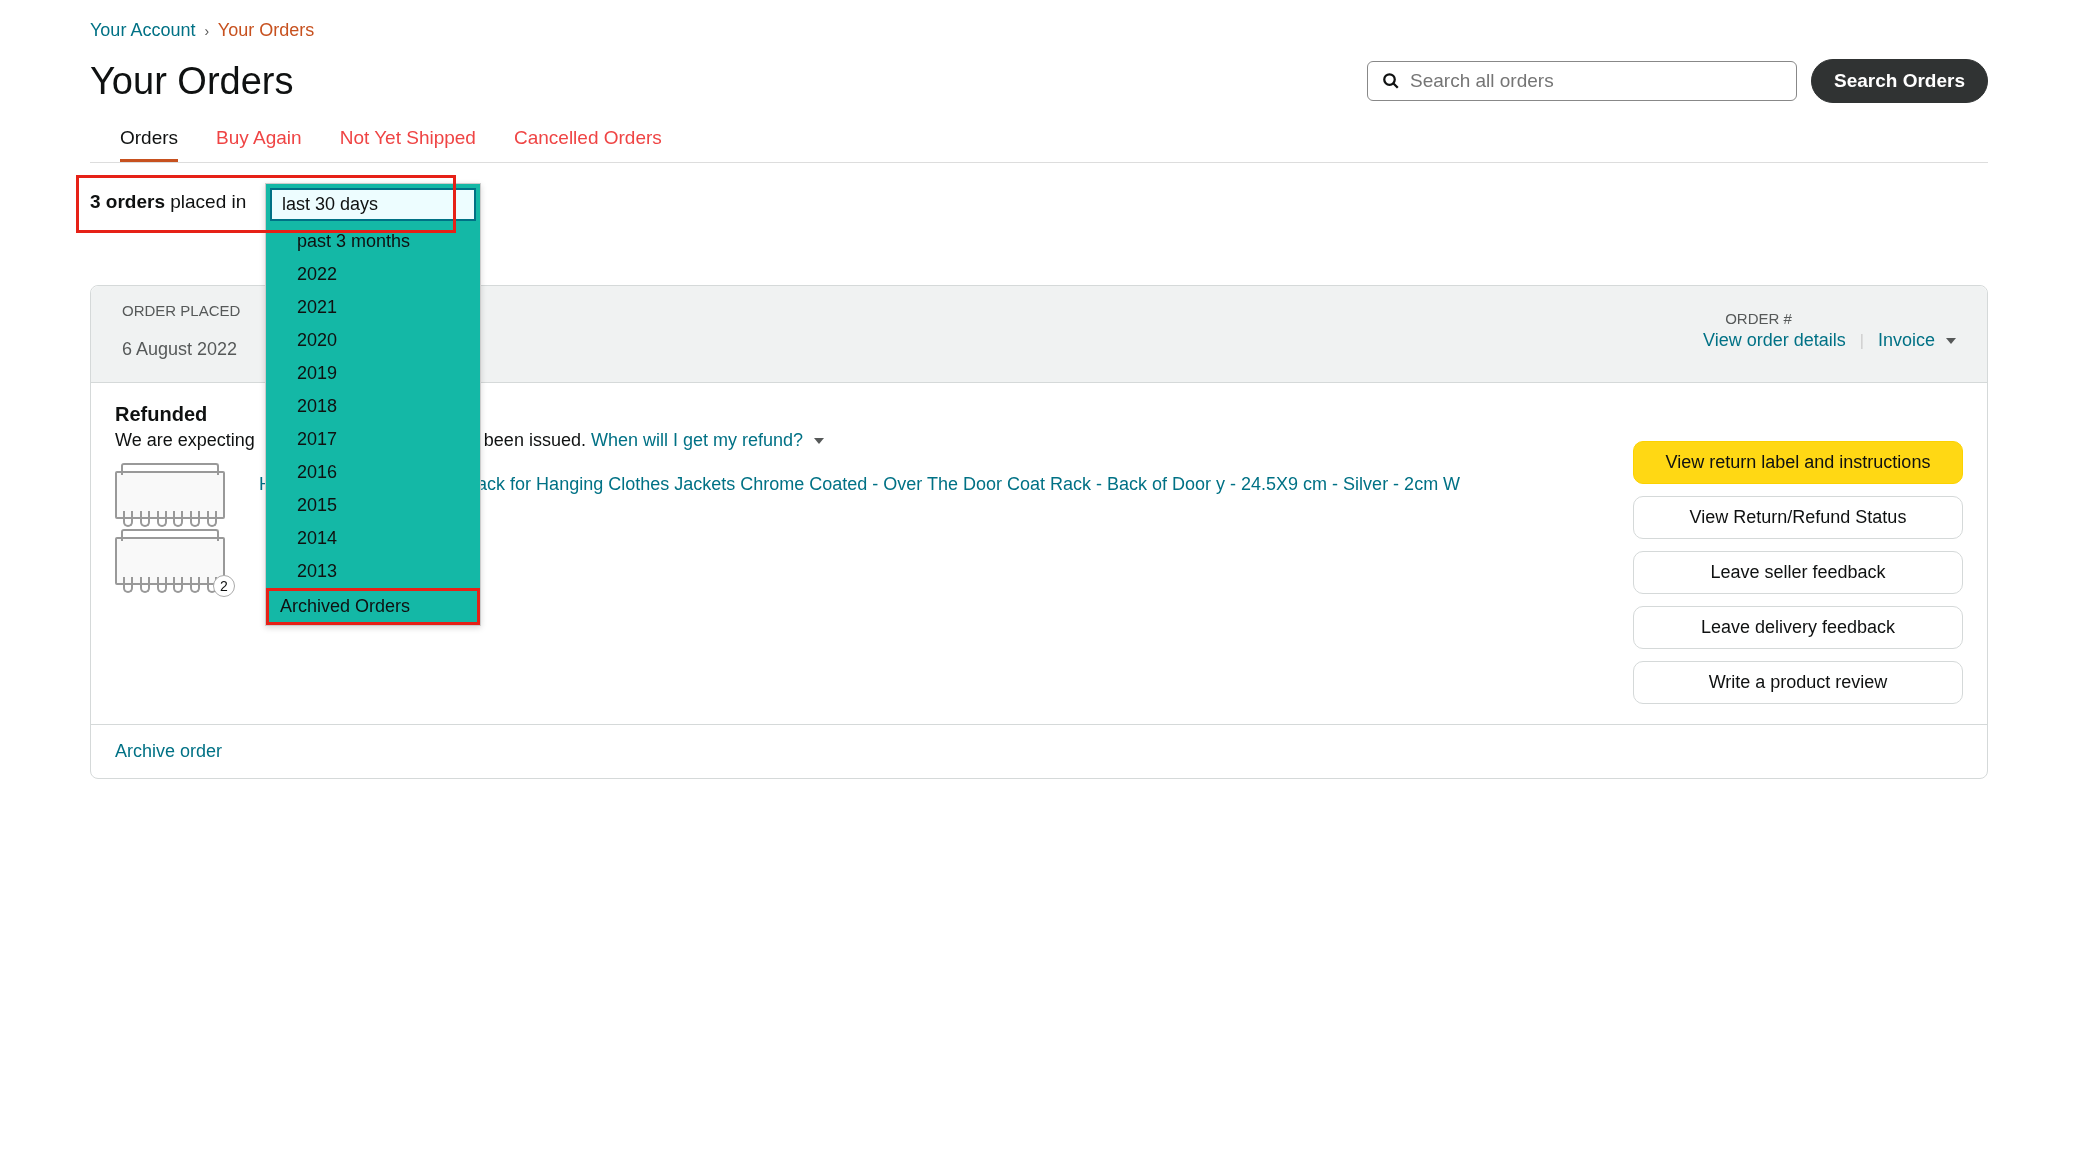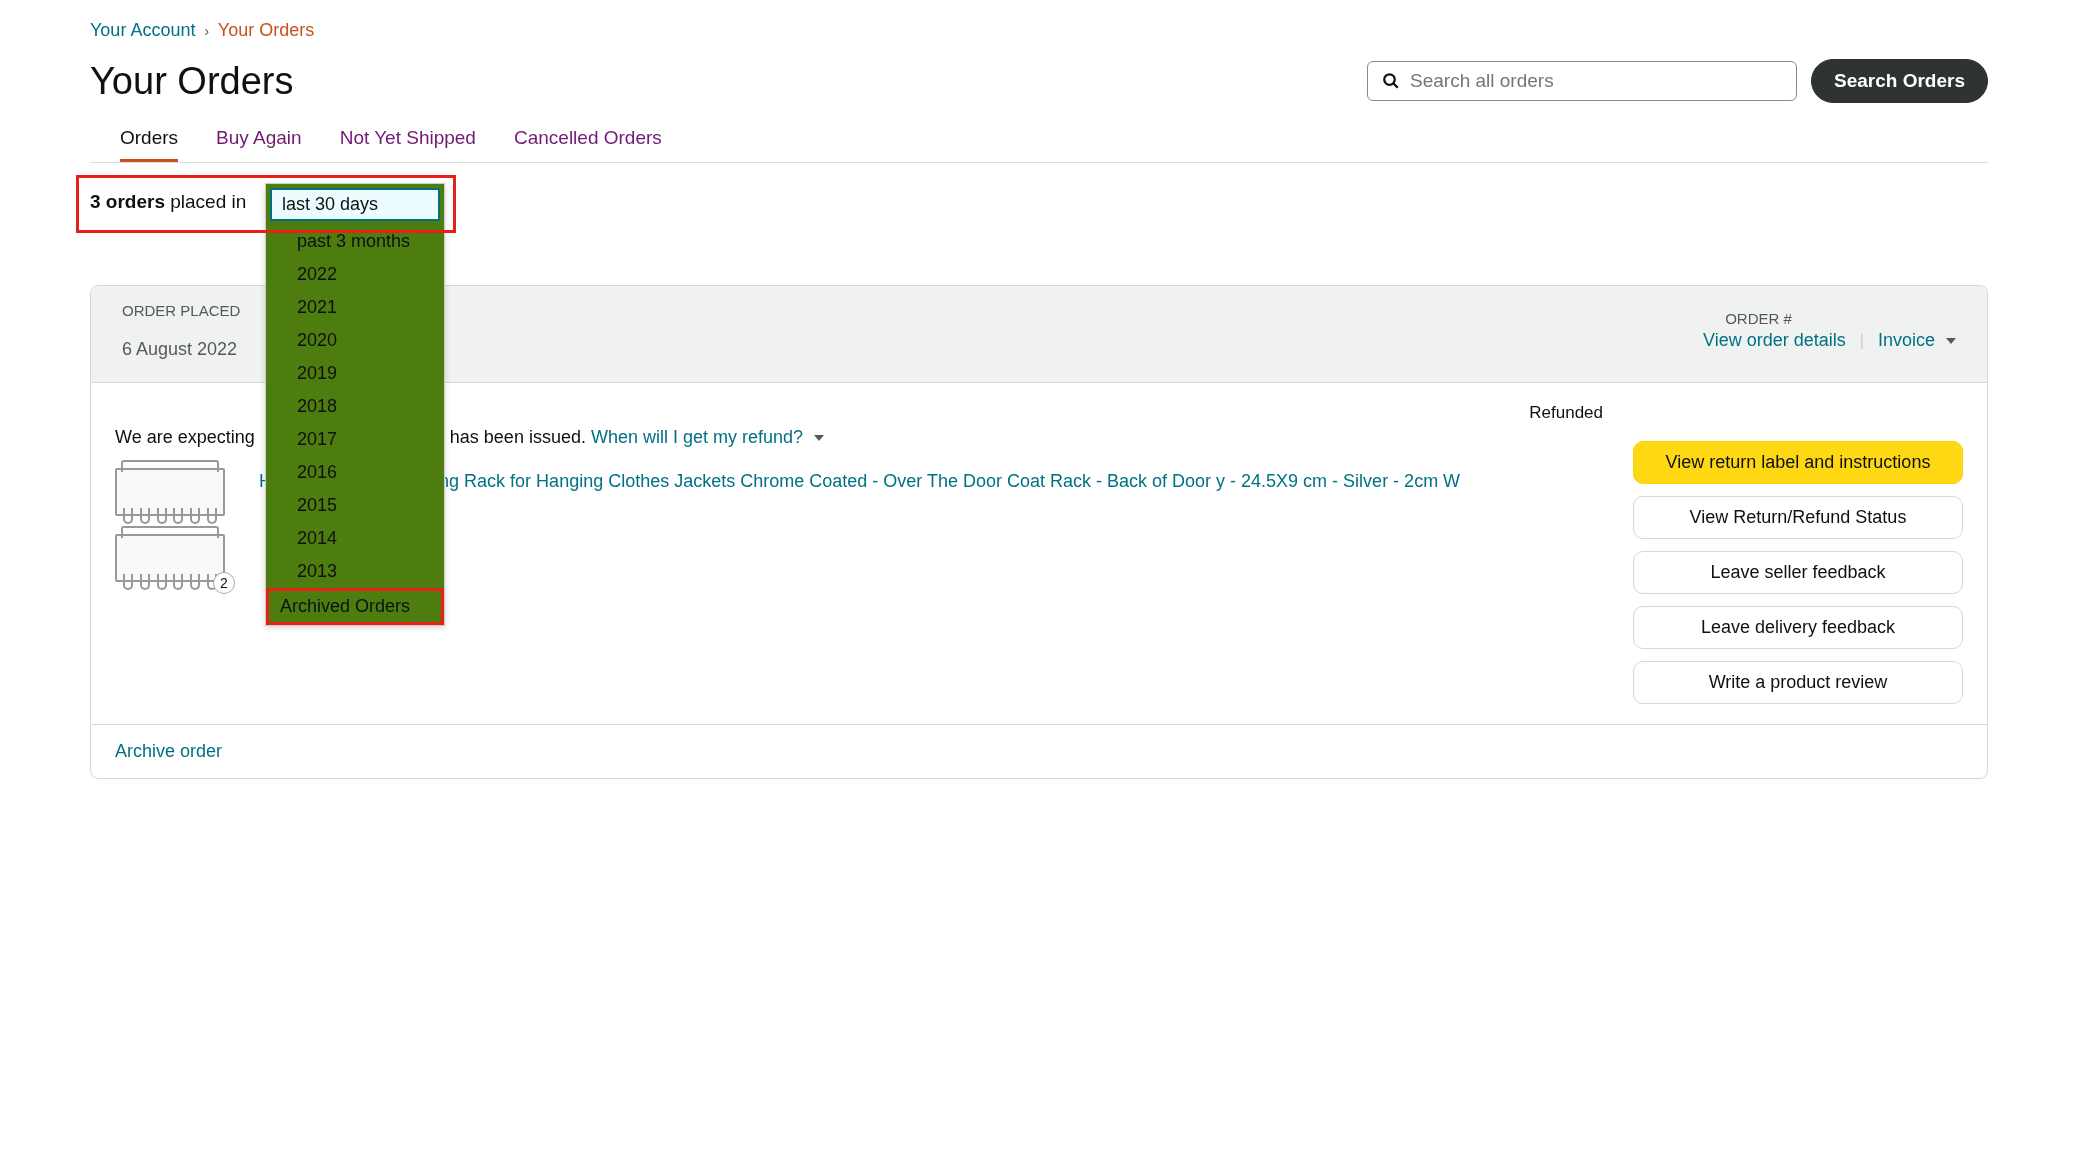--- a/index.html
+++ b/index.html
@@ -67,21 +67,21 @@
     
     .tabs {
       display: flex;
       border-bottom: 1px solid #ddd;
       gap: 38px;
       padding-left: 30px;
     }
     .tab {
       padding: 0 0 10px 0;
       font-size: 19px;
-      color: #701a75;
+      color: #ef4444;
       cursor: pointer;
       border-bottom: 3px solid transparent;
     }
     .tab.active {
       color: #0F1111;
       font-weight: 400;
       border-bottom: 3px solid #C7511F;
     }
     
     .filter-row {
@@ -102,24 +102,24 @@
       font-size: 19px;
       display: inline-block;
       margin-top: 8px;
     }
     .filter-text b { font-weight: 700; }
     
     .dropdown {
       position: absolute;
       left: 175px;
       top: 0;
-      background: #4d7c0f;
+      background: #14b8a6;
       border: 1px solid #ccc;
       box-shadow: 0 2px 6px rgba(0,0,0,0.15);
-      width: 180px;
+      width: 216px;
       z-index: 10;
     }
     .dropdown-item {
       padding: 6px 31px;
       font-size: 18px;
       cursor: pointer;
     }
     .dropdown-item.selected {
       background: #EDFDFF;
       border: 2px solid #007185;
@@ -188,23 +188,22 @@
       margin: 0 14px;
     }
     
     .order-body {
       padding: 20px 24px;
       display: flex;
       gap: 30px;
     }
     .order-main { flex: 1; }
     .order-status {
-      font-size: 17px;
-      font-weight: 400;
-      text-align: right;
+      font-size: 20px;
+      font-weight: 700;
     }
     .order-substatus {
       font-size: 18px;
       color: #0F1111;
       margin-top: 4px;
     }
     .order-substatus a {
       color: #007185;
       text-decoration: none;
     }

